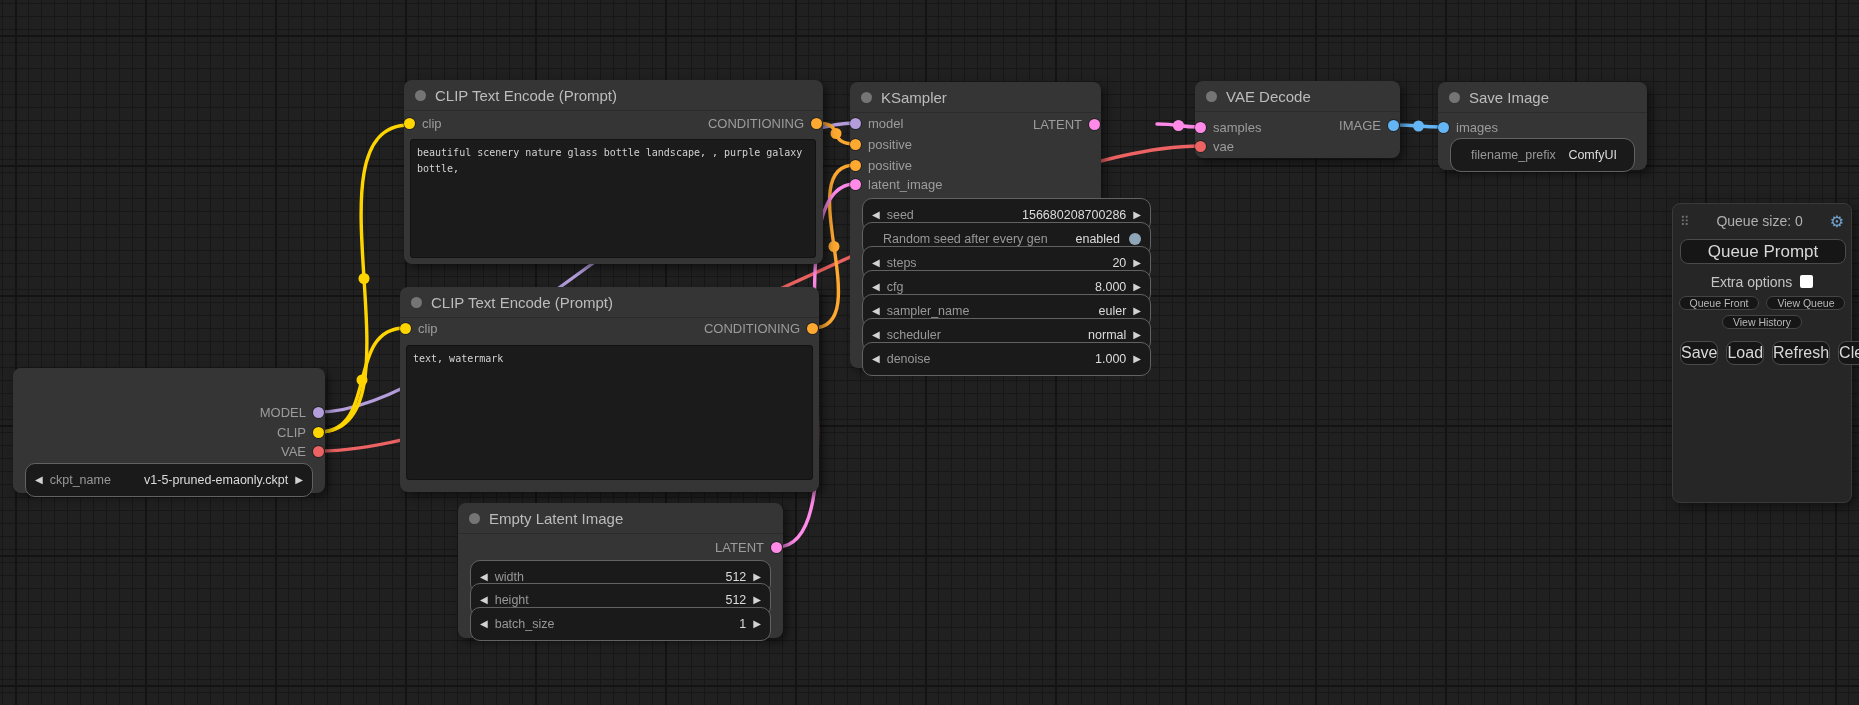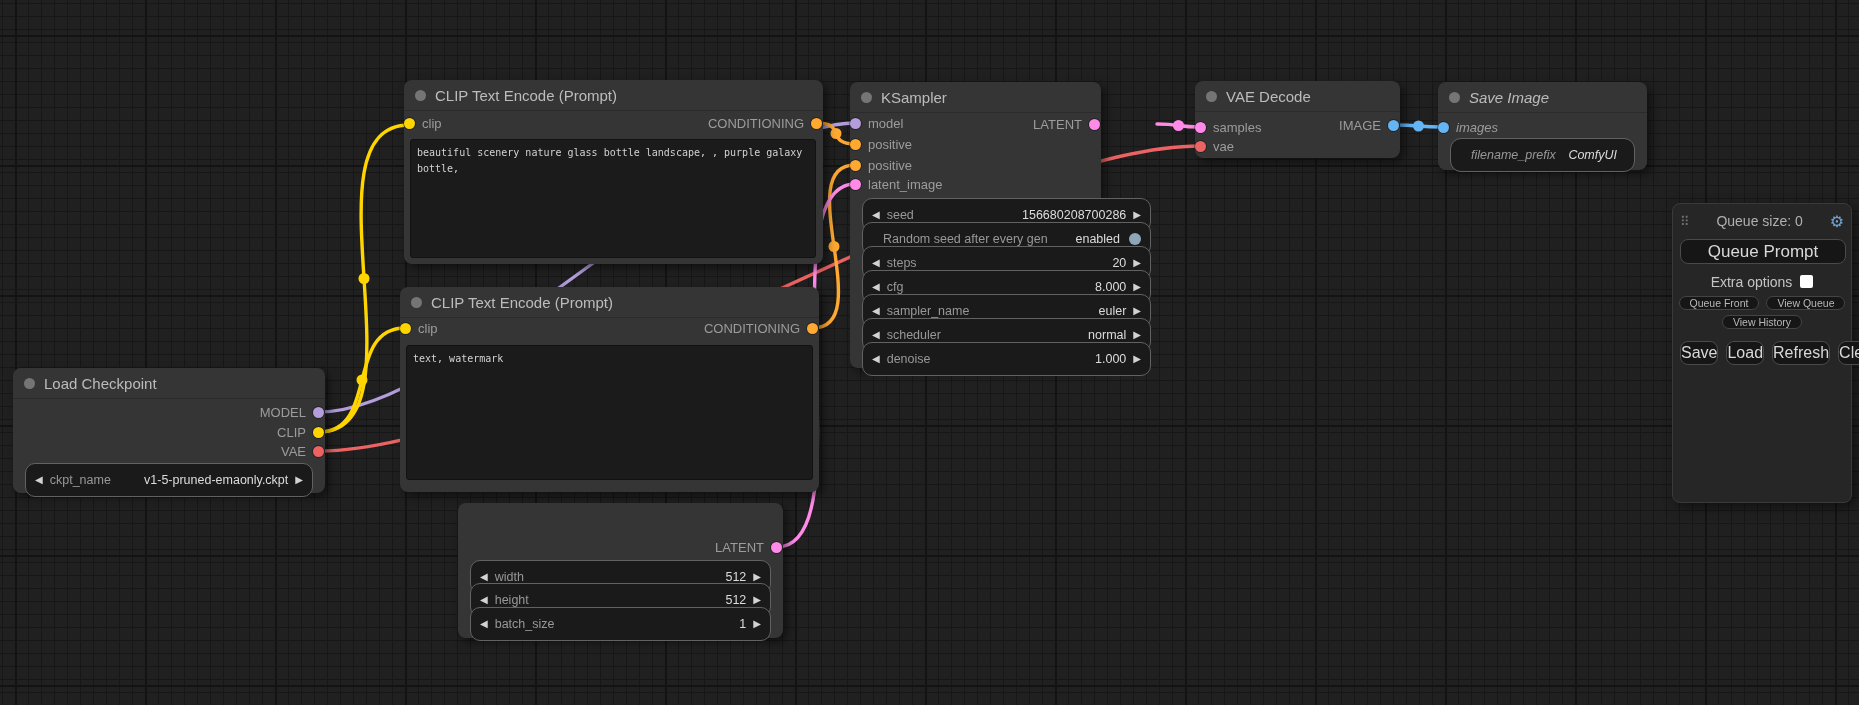--- a/index.html
+++ b/index.html
@@ -76,24 +76,20 @@
       <path d="M 813 328 C 878 328, 790 165, 855 165" stroke="#FFA931" stroke-width="3.4" fill="none" stroke-linecap="round"></path>
       <circle cx="834" cy="246.5" r="5.5" fill="#FFA931"></circle>
       <path d="M 777 547 C 867 547, 765 184, 855 184" stroke="#FF8AE8" stroke-width="3.4" fill="none" stroke-linecap="round"></path>
       <path d="M 1157 124 C 1181 124, 1176 127, 1200 127" stroke="#FF8AE8" stroke-width="3.4" fill="none" stroke-linecap="round"></path>
       <circle cx="1178.5" cy="125.5" r="5.5" fill="#FF8AE8"></circle>
       <path d="M 1394 125 C 1421 125, 1416 127, 1443 127" stroke="#64B5F6" stroke-width="3.4" fill="none" stroke-linecap="round"></path>
       <circle cx="1418.5" cy="126" r="5.5" fill="#64B5F6"></circle>
     </svg>
 
   <div class="node" style="left:13px;top:368px;width:312px;height:125px;">
-    <div class="ntitle">
-      <span class="tdot"></span>
-      <span>Load Checkpoint</span>
-    </div>
     <div class="port out" style="top:37px;">
       <span class="pdot" style="background: rgb(179, 157, 219);"></span>
       <span>MODEL</span>
     </div>
     <div class="port out" style="top:57px;">
       <span class="pdot" style="background: rgb(255, 213, 0);"></span>
       <span>CLIP</span>
     </div>
     <div class="port out" style="top:76px;">
       <span class="pdot" style="background: rgb(237, 99, 99);"></span>
@@ -220,36 +216,40 @@
     <div class="port in" style="top:58px;">
       <span class="pdot" style="background: rgb(237, 99, 99);"></span>
       <span>vae</span>
     </div>
     <div class="port out" style="top:37px;">
       <span class="pdot" style="background: rgb(100, 181, 246);"></span>
       <span>IMAGE</span>
     </div>
   </div>
 
-  <div class="node" style="left:1438px;top:82px;width:209px;height:88px;font-style:italic;">
+  <div class="node" style="left:1438px;top:82px;width:209px;height:88px;">
     <div class="ntitle">
       <span class="tdot"></span>
       <span>Save Image</span>
     </div>
     <div class="port in" style="top:38px;">
       <span class="pdot" style="background: rgb(100, 181, 246);"></span>
       <span>images</span>
     </div>
     <div class="widget noarrow" style="left:12px;top:56px;width:185px;height:20px;border-radius:11px;">
       <span class="wlabel">filename_prefix</span>
       <span class="wval" style="margin-right:8px;">ComfyUI</span>
     </div>
   </div>
 
   <div class="node" style="left:458px;top:503px;width:325px;height:135px;">
+    <div class="ntitle">
+      <span class="tdot"></span>
+      <span>Empty Latent Image</span>
+    </div>
     <div class="port out" style="top:37px;">
       <span class="pdot" style="background: rgb(255, 138, 232);"></span>
       <span>LATENT</span>
     </div>
     <div class="widget" style="left:12px;top:57px;width:301px;">
       <span class="arr">◀</span>
       <span class="wlabel">width</span>
       <span class="wval">512</span>
       <span class="arr">▶</span>
     </div>

